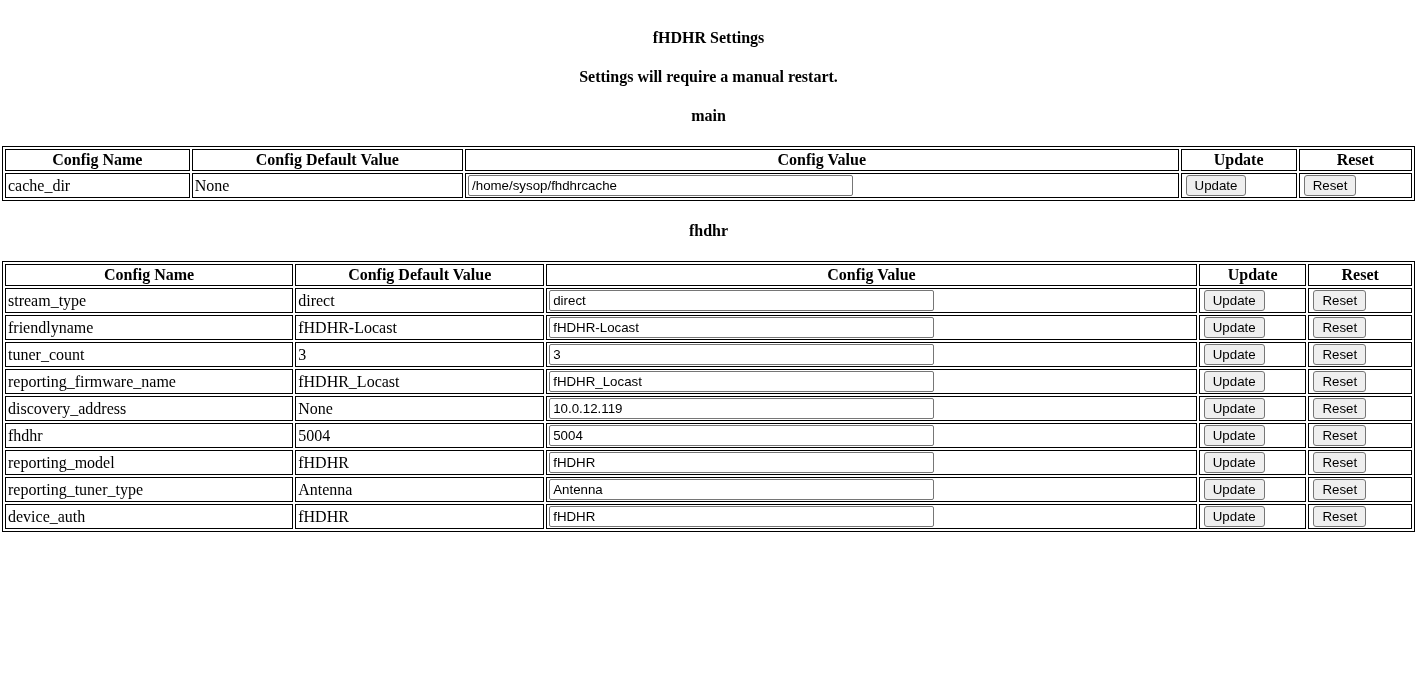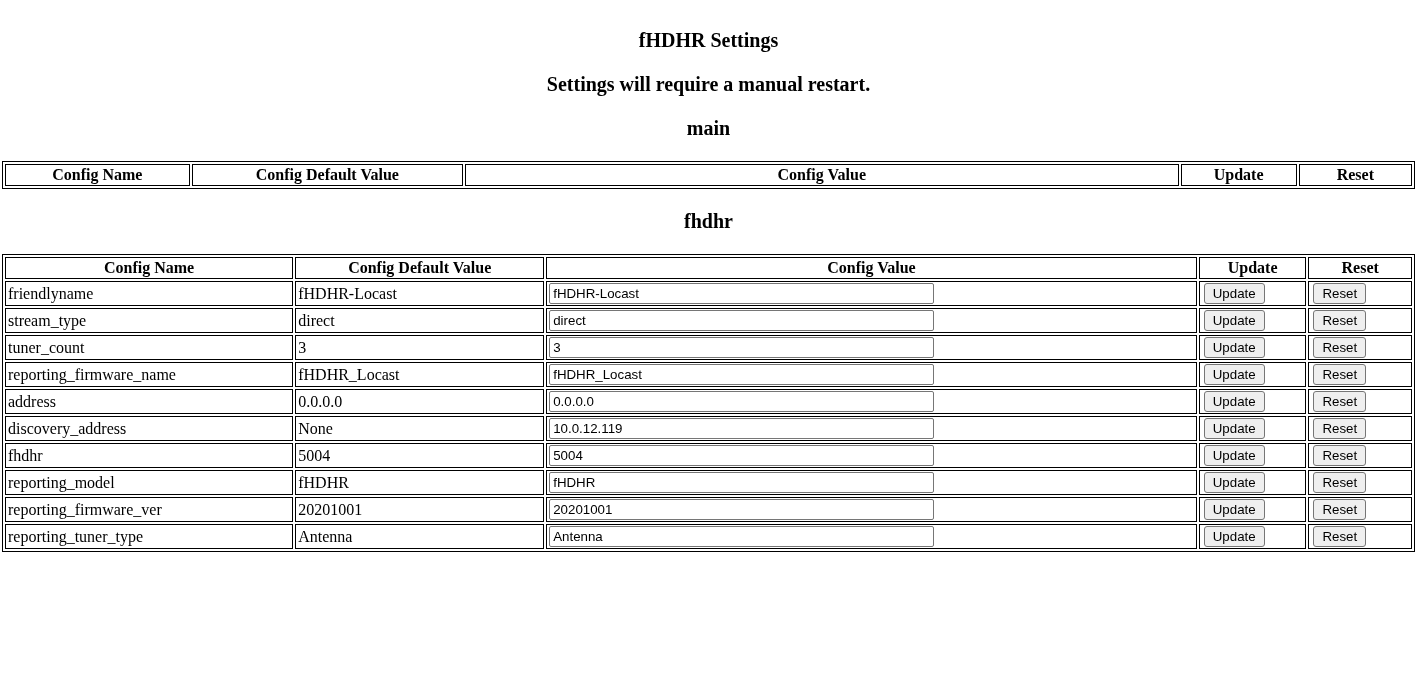--- a/index.html
+++ b/index.html
@@ -4,21 +4,21 @@
 <style>
   html, body { background: #ffffff; }
   body {
     margin: 2px;
     padding-top: 6px;
     color: #000000;
     font-family: "Liberation Serif", serif;
   }
   .heading {
     text-align: center;
-    font-size: 20px;
+    font-size: 16px;
     font-weight: bold;
     margin: 21px 0;
     font-family: "Liberation Serif", serif;
   }
   table.config-table {
     width: 100%;
     table-layout: fixed;
     border-collapse: separate;
     border-spacing: 2px;
     border: 1px solid #000000;
@@ -99,20 +99,33 @@
       <thead>
         <tr>
           <th>Config Name</th>
           <th>Config Default Value</th>
           <th>Config Value</th>
           <th>Update</th>
           <th>Reset</th>
         </tr>
       </thead>
       <tbody>
+  <tr>
+    <td>cache_dir</td>
+    <td>None</td>
+    <td>
+      <input type="text" class="config-value-input" value="/home/sysop/fhdhrcache" style="">
+    </td>
+    <td>
+      <button type="button" class="form-button">Update</button>
+    </td>
+    <td>
+      <button type="button" class="form-button">Reset</button>
+    </td>
+  </tr>
 
 </tbody>
     </table>
   </section>
 
   <section>
     <h4 class="heading">fhdhr</h4>
     <table class="config-table section-1">
       <colgroup>
         <col class="c-name">
@@ -125,48 +138,48 @@
         <tr>
           <th>Config Name</th>
           <th>Config Default Value</th>
           <th>Config Value</th>
           <th>Update</th>
           <th>Reset</th>
         </tr>
       </thead>
       <tbody>
   <tr>
+    <td>stream_type</td>
+    <td>direct</td>
+    <td>
+      <input type="text" class="config-value-input" value="direct" style="">
+    </td>
+    <td>
+      <button type="button" class="form-button">Update</button>
+    </td>
+    <td>
+      <button type="button" class="form-button">Reset</button>
+    </td>
+  </tr>
+
+  <tr>
     <td>friendlyname</td>
     <td>fHDHR-Locast</td>
     <td>
       <input type="text" class="config-value-input" value="fHDHR-Locast" style="">
     </td>
     <td>
       <button type="button" class="form-button">Update</button>
     </td>
     <td>
       <button type="button" class="form-button">Reset</button>
     </td>
   </tr>
 
   <tr>
-    <td>stream_type</td>
-    <td>direct</td>
-    <td>
-      <input type="text" class="config-value-input" value="direct" style="">
-    </td>
-    <td>
-      <button type="button" class="form-button">Update</button>
-    </td>
-    <td>
-      <button type="button" class="form-button">Reset</button>
-    </td>
-  </tr>
-
-  <tr>
     <td>tuner_count</td>
     <td>3</td>
     <td>
       <input type="text" class="config-value-input" value="3" style="">
     </td>
     <td>
       <button type="button" class="form-button">Update</button>
     </td>
     <td>
       <button type="button" class="form-button">Reset</button>
@@ -180,33 +193,20 @@
       <input type="text" class="config-value-input" value="fHDHR_Locast" style="">
     </td>
     <td>
       <button type="button" class="form-button">Update</button>
     </td>
     <td>
       <button type="button" class="form-button">Reset</button>
     </td>
   </tr>
 
-  <tr>
-    <td>address</td>
-    <td>0.0.0.0</td>
-    <td>
-      <input type="text" class="config-value-input" value="0.0.0.0" style="">
-    </td>
-    <td>
-      <button type="button" class="form-button">Update</button>
-    </td>
-    <td>
-      <button type="button" class="form-button">Reset</button>
-    </td>
-  </tr>
 
   <tr>
     <td>discovery_address</td>
     <td>None</td>
     <td>
       <input type="text" class="config-value-input" value="10.0.12.119" style="">
     </td>
     <td>
       <button type="button" class="form-button">Update</button>
     </td>
@@ -237,45 +237,45 @@
       <input type="text" class="config-value-input" value="fHDHR" style="">
     </td>
     <td>
       <button type="button" class="form-button">Update</button>
     </td>
     <td>
       <button type="button" class="form-button">Reset</button>
     </td>
   </tr>
 
-  <tr>
-    <td>reporting_firmware_ver</td>
-    <td>20201001</td>
-    <td>
-      <input type="text" class="config-value-input" value="20201001" style="">
-    </td>
-    <td>
-      <button type="button" class="form-button">Update</button>
-    </td>
-    <td>
-      <button type="button" class="form-button">Reset</button>
-    </td>
-  </tr>
 
   <tr>
     <td>reporting_tuner_type</td>
     <td>Antenna</td>
     <td>
       <input type="text" class="config-value-input" value="Antenna" style="">
     </td>
     <td>
       <button type="button" class="form-button">Update</button>
     </td>
     <td>
       <button type="button" class="form-button">Reset</button>
     </td>
   </tr>
 
+  <tr>
+    <td>device_auth</td>
+    <td>fHDHR</td>
+    <td>
+      <input type="text" class="config-value-input" value="fHDHR" style="">
+    </td>
+    <td>
+      <button type="button" class="form-button">Update</button>
+    </td>
+    <td>
+      <button type="button" class="form-button">Reset</button>
+    </td>
+  </tr>
 
 </tbody>
     </table>
   </section>
 </div>
 
 </body></html>

